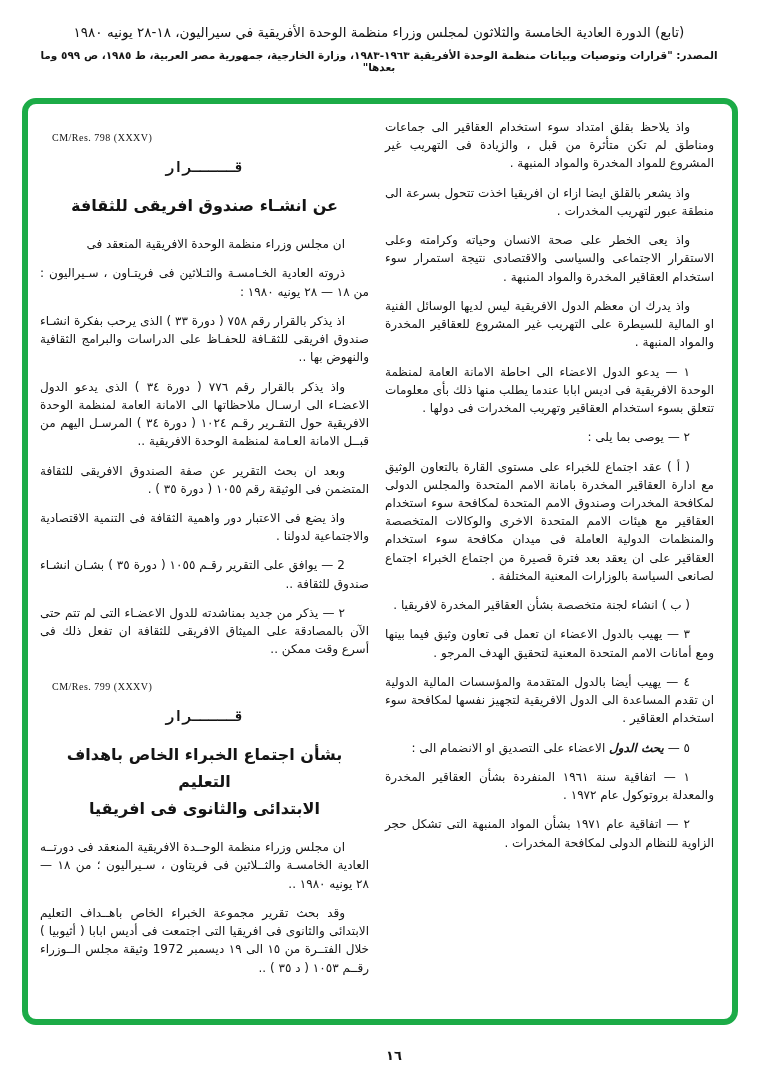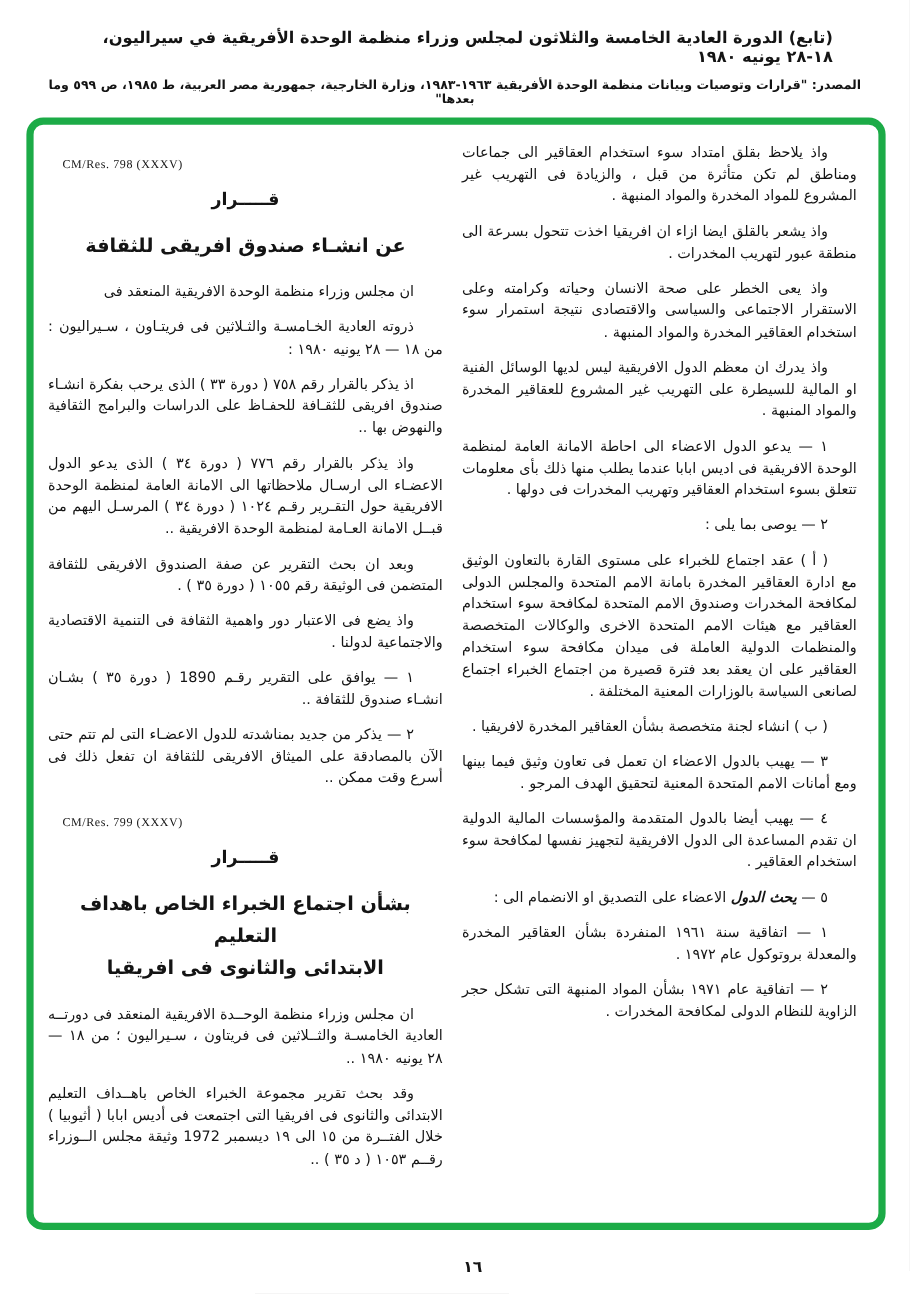--- a/index.html
+++ b/index.html
@@ -12,24 +12,23 @@
     color:#141414;
     overflow:hidden;
   }
   .header{
     direction:rtl;
     text-align:center;
     padding-top:24px;
   }
   .header-line1{
     font-size:13.5px;
-    font-weight:bold;
+    font-weight:normal;
     letter-spacing:0;
     padding:0 64px;
-    text-align:right;
   }
   .header-line2{
     font-size:10.5px;
     font-weight:bold;
     margin-top:9px;
     padding:0 30px;
   }
   .green-box{
     position:absolute;
     left:22px;top:98px;
@@ -64,20 +63,21 @@
     font-size:10px;
     margin:14px 0 16px 12px;
     letter-spacing:0.5px;
   }
   .res-id.second{margin-top:22px;}
   .res-heading{
     text-align:center;
     font-weight:bold;
     font-size:14.5px;
     margin:0 0 16px 0;
+    font-family:Liberation Mono, monospace;
   }
   .res-subject{
     text-align:center;
     font-weight:bold;
     font-size:16px;
     margin:0 0 16px 0;
     line-height:1.7;
   }
   .bold{font-weight:bold;font-style:italic;}
   .footer{
@@ -122,21 +122,21 @@
     <div class="col">
       <div class="res-id">CM/Res. 798 (XXXV)</div>
       <div class="res-heading">قـــــرار</div>
       <div class="res-subject">عن انشـاء صندوق افريقى للثقافة</div>
       <p>ان مجلس وزراء منظمة الوحدة الافريقية المنعقد فى</p>
       <p>ذروته العادية الخـامسـة والثـلاثين فى فريتـاون ، سـيراليون : من ١٨ — ٢٨ يونيه ١٩٨٠ :</p>
       <p>اذ يذكر بالقرار رقم ٧٥٨ ( دورة ٣٣ ) الذى يرحب بفكرة انشـاء صندوق افريقى للثقـافة للحفـاظ على الدراسات والبرامج الثقافية والنهوض بها ..</p>
       <p>واذ يذكر بالقرار رقم ٧٧٦ ( دورة ٣٤ ) الذى يدعو الدول الاعضـاء الى ارسـال ملاحظاتها الى الامانة العامة لمنظمة الوحدة الافريقية حول التقـرير رقـم ١٠٢٤ ( دورة ٣٤ ) المرسـل اليهم من قبــل الامانة العـامة لمنظمة الوحدة الافريقية ..</p>
       <p>وبعد ان بحث التقرير عن صفة الصندوق الافريقى للثقافة المتضمن فى الوثيقة رقم ١٠٥٥ ( دورة ٣٥ ) .</p>
       <p>واذ يضع فى الاعتبار دور واهمية الثقافة فى التنمية الاقتصادية والاجتماعية لدولنا .</p>
-      <p class="list-item">١ — يوافق على التقرير رقـم 1890 ( دورة ٣٥ ) بشـان انشـاء صندوق للثقافة ..</p>
+      <p class="list-item">2 — يوافق على التقرير رقـم ١٠٥٥ ( دورة ٣٥ ) بشـان انشـاء صندوق للثقافة ..</p>
       <p class="list-item">٢ — يذكر من جديد بمناشدته للدول الاعضـاء التى لم تتم حتى الآن بالمصادقة على الميثاق الافريقى للثقافة ان تفعل ذلك فى أسرع وقت ممكن ..</p>
 
       <div class="res-id second">CM/Res. 799 (XXXV)</div>
       <div class="res-heading">قـــــرار</div>
       <div class="res-subject">
         <div>بشأن اجتماع الخبراء الخاص باهداف التعليم</div>
         <div>الابتدائى والثانوى فى افريقيا</div>
       </div>
       <p>ان مجلس وزراء منظمة الوحــدة الافريقية المنعقد فى دورتــه العادية الخامسـة والثــلاثين فى فريتاون ، سـيراليون ؛ من ١٨ — ٢٨ يونيه ١٩٨٠ ..</p>
       <p>وقد بحث تقرير مجموعة الخبراء الخاص باهــداف التعليم الابتدائى والثانوى فى افريقيا التى اجتمعت فى أديس ابابا ( أثيوبيا ) خلال الفتــرة من ١٥ الى ١٩ ديسمبر 1972 وثيقة مجلس الــوزراء رقــم ١٠٥٣ ( د ٣٥ ) ..</p>

